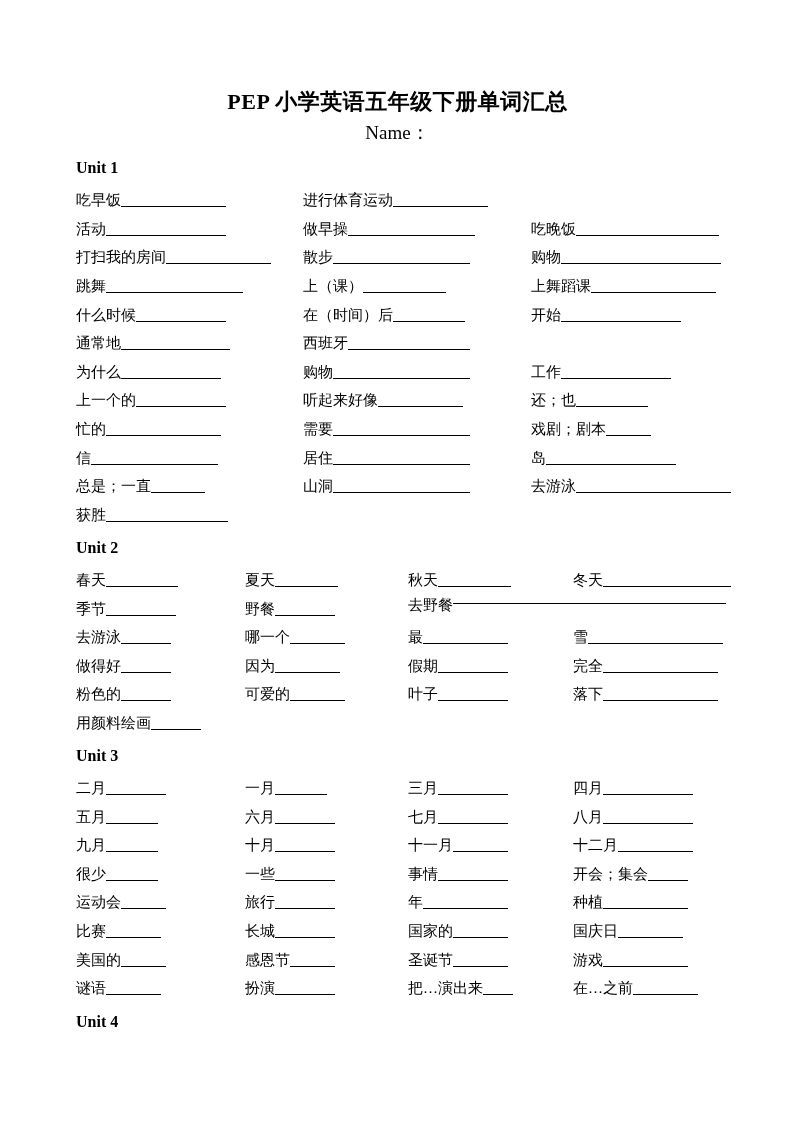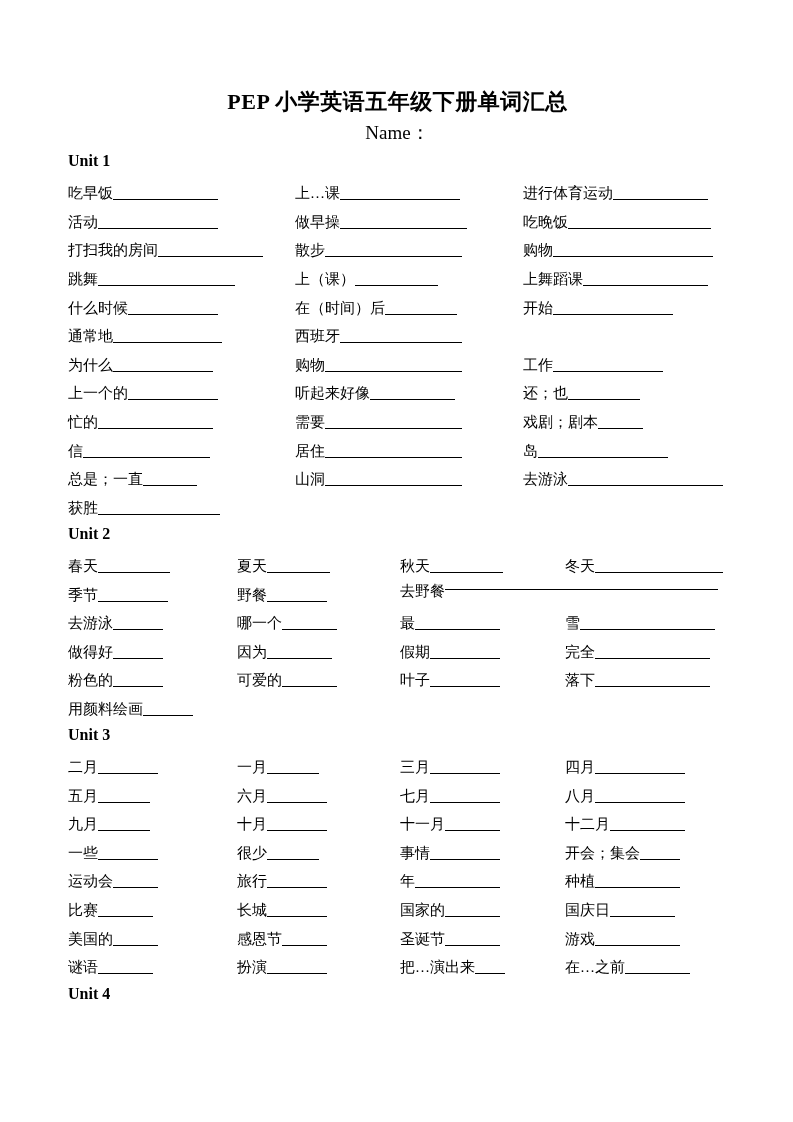--- a/index.html
+++ b/index.html
@@ -27,21 +27,21 @@
     line-height: 27px;
     font-weight: 700;
     letter-spacing: 0.5px;
   }
   .name-line {
     text-align: center;
     font-size: 19px;
     line-height: 26px;
     margin-top: 5px;
   }
-  .unit { margin: 0; }
+  .unit { margin: 8px; }
   .unit-title {
     height: 28.6px;
     display: flex;
     align-items: center;
     font-size: 16px;
     font-weight: 700;
     margin-top: 1px;
   }
   .row {
     display: grid;
@@ -75,24 +75,20 @@
   <div class="name-line">Name：</div>
   <div id="units">
       <section class="unit">
         <div class="unit-title">Unit 1</div>
         <div class="row cols3">
           <div class="cell">
             <span class="lab">吃早饭</span>
             <span class="blank" style="width: 105px;"></span>
           </div>
           <div class="cell">
-            <span class="lab">上…课</span>
-            <span class="blank" style="width: 120px;"></span>
-          </div>
-          <div class="cell">
             <span class="lab">进行体育运动</span>
             <span class="blank" style="width: 95px;"></span>
           </div>
         </div>
         <div class="row cols3">
           <div class="cell">
             <span class="lab">活动</span>
             <span class="blank" style="width: 120px;"></span>
           </div>
           <div class="cell">
@@ -379,26 +375,26 @@
             <span class="lab">十一月</span>
             <span class="blank" style="width: 55px;"></span>
           </div>
           <div class="cell">
             <span class="lab">十二月</span>
             <span class="blank" style="width: 75px;"></span>
           </div>
         </div>
         <div class="row cols4">
           <div class="cell">
-            <span class="lab">一些</span>
-            <span class="blank" style="width: 60px;"></span>
-          </div>
-          <div class="cell">
             <span class="lab">很少</span>
             <span class="blank" style="width: 52px;"></span>
+          </div>
+          <div class="cell">
+            <span class="lab">一些</span>
+            <span class="blank" style="width: 60px;"></span>
           </div>
           <div class="cell">
             <span class="lab">事情</span>
             <span class="blank" style="width: 70px;"></span>
           </div>
           <div class="cell">
             <span class="lab">开会；集会</span>
             <span class="blank" style="width: 40px;"></span>
           </div>
         </div>

